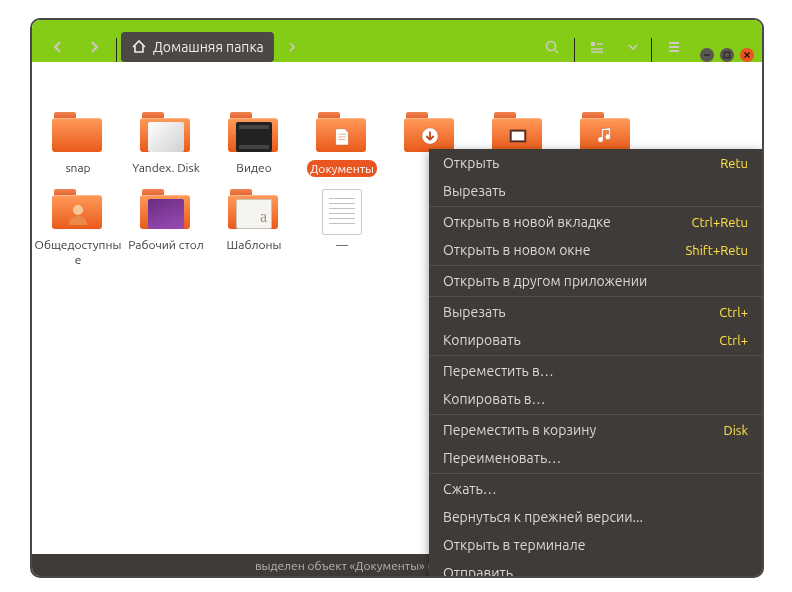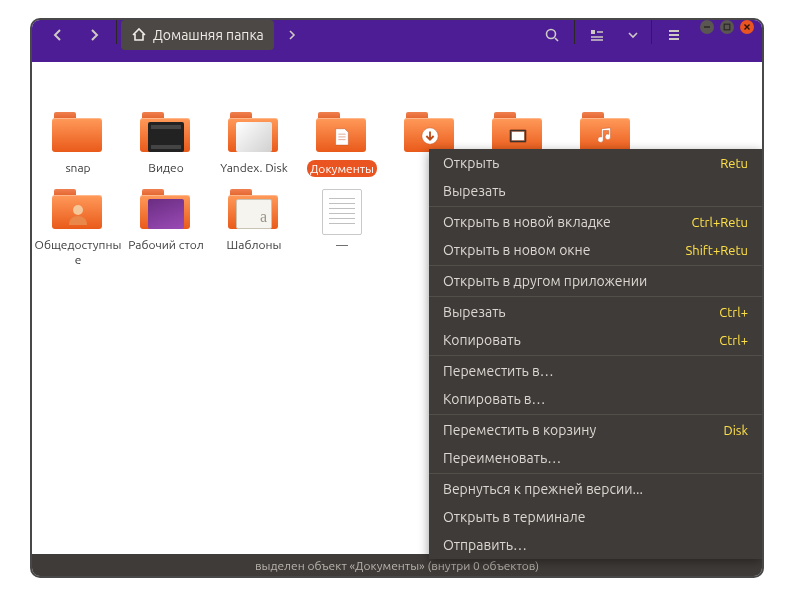--- a/index.html
+++ b/index.html
@@ -1,19 +1,19 @@
 <!DOCTYPE html>
 <html><head>
 <meta charset="utf-8">
 <style>
 * { margin:0; padding:0; box-sizing:border-box; font-family:"Ubuntu","Noto Sans",sans-serif; }
 body { background:#fff; width:792px; height:592px; overflow:hidden; position:relative; }
 .frame { position:absolute; left:30px; top:18px; right:28px; bottom:14px; border:2px solid #484848; border-radius:10px; overflow:hidden; }
 
-.toolbar { height:42px; background:#4c1d95; display:flex; align-items:flex-start; padding:0 8px; color:#d9d5d1; }
+.toolbar { height:42px; background:#84cc16; display:flex; align-items:flex-end; padding:0 8px; color:#d9d5d1; }
 .tbtn { width:32px; height:30px; border-radius:4px; display:flex; align-items:center; justify-content:center; color:#cfc9c4; margin:0 2px; }
 .tbtn svg { width:16px; height:16px; }
 .sep { width:1px; height:24px; background:#2a2725; margin:0 4px; }
 .path { display:flex; align-items:center; height:30px; background:#4c4845; border-radius:4px; padding:0 10px; font-size:14px; color:#efebe7; }
 .path .home { margin-right:6px; display:flex; }
 .spacer { flex:1; }
 .winbtns { display:flex; gap:6px; margin-left:8px; }
 .circle { width:14px; height:14px; border-radius:50%; background:#5a5652; display:flex; align-items:center; justify-content:center; }
 .circle.close { background:#e95420; }
 .circle svg { width:8px; height:8px; }
@@ -125,30 +125,30 @@
     <div class="grid" id="grid">
         <div class="item">
           <div class="ic">
             <div class="folder"></div>
           </div>
           <span class="lbl">snap</span>
         </div>
         <div class="item">
           <div class="ic">
             <div class="folder"></div>
+            <span class="foverlay fov-yd"></span>
+          </div>
+          <span class="lbl">Yandex. Disk</span>
+        </div>
+        <div class="item">
+          <div class="ic">
+            <div class="folder"></div>
             <span class="foverlay fov-vid"></span>
           </div>
           <span class="lbl">Видео</span>
-        </div>
-        <div class="item">
-          <div class="ic">
-            <div class="folder"></div>
-            <span class="foverlay fov-yd"></span>
-          </div>
-          <span class="lbl">Yandex. Disk</span>
         </div>
         <div class="item sel"><div class="ic">
             <div class="folder"></div>
             <span class="badge"><svg viewBox="0 0 24 22">
                 <path d="M5 3h10l4 4v14H5z" fill="#fff" stroke="#bc4a18"></path>
                 <path d="M8 9h8M8 12h8M8 15h8" stroke="#bc4a18"></path>
               </svg></span>
           </div><span class="lbl">Документы</span></div>
         <div class="item">
           <div class="ic">
@@ -259,20 +259,23 @@
       <div class="msep"></div>
       <div class="mi">
         <span>Переместить в корзину</span>
         <span class="k">Disk</span>
       </div>
       <div class="mi">
         <span>Переименовать…</span>
       </div>
       <div class="msep"></div>
       <div class="mi">
+        <span>Сжать…</span>
+      </div>
+      <div class="mi">
         <span>Вернуться к прежней версии...</span>
       </div>
       <div class="mi">
         <span>Открыть в терминале</span>
       </div>
       <div class="mi">
         <span>Отправить…</span>
       </div>
     </div>
 </div>

